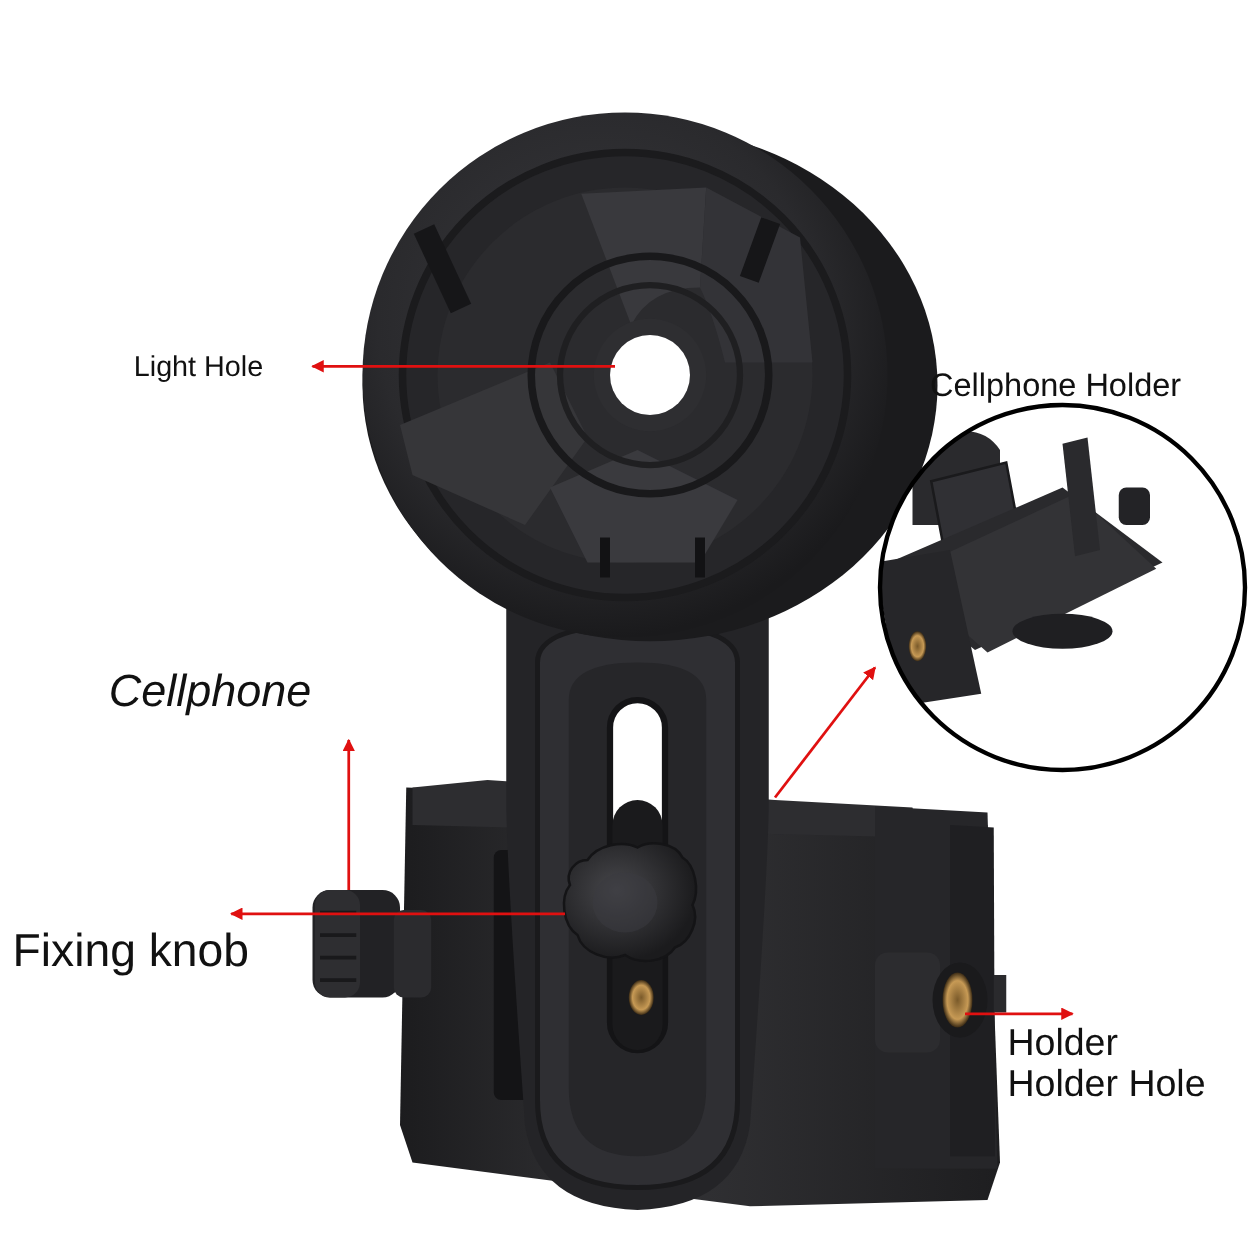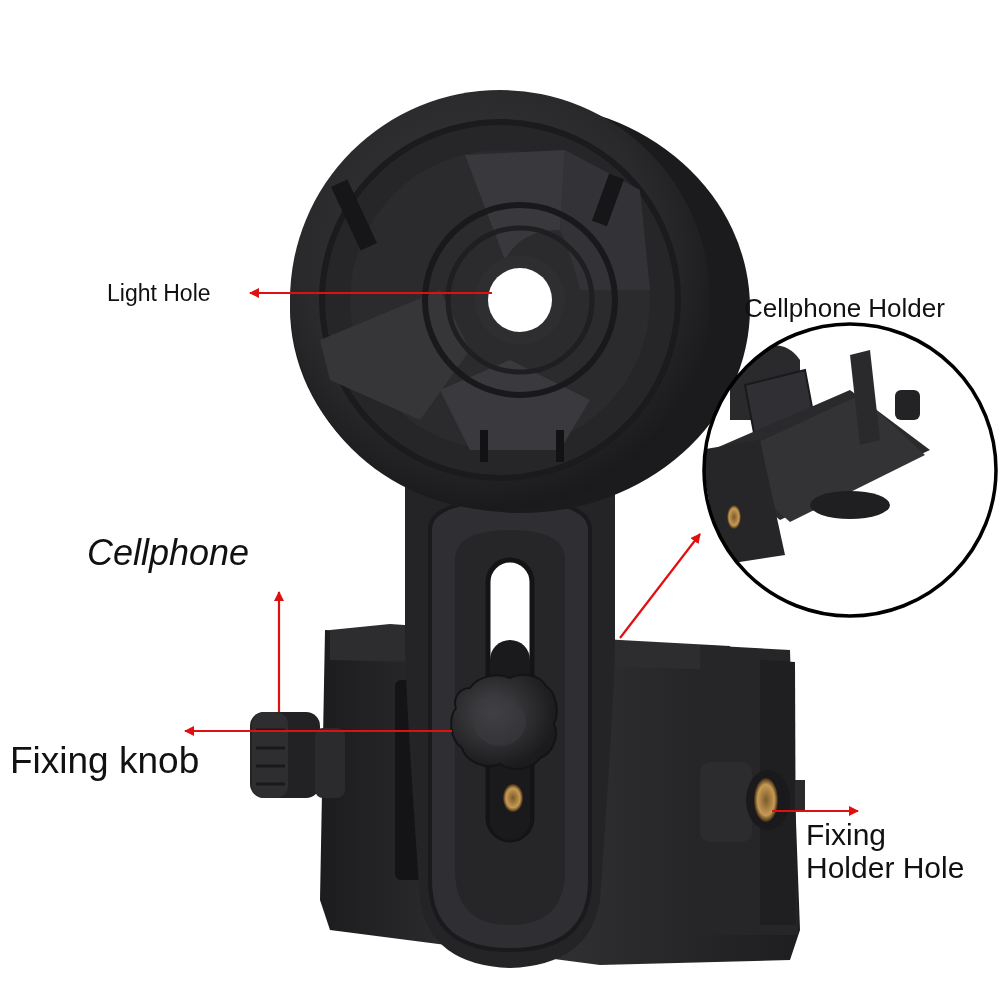--- a/index.html
+++ b/index.html
@@ -135,16 +135,16 @@
   </svg>
 
   
   <div class="label lbl-light">Light Hole</div>
   <div class="label lbl-holder">Cellphone Holder</div>
   <div class="label lbl-adjust">
     <div>Cellphone</div>
   </div>
   <div class="label lbl-fixing">Fixing knob</div>
   <div class="label lbl-tripod">
-    <div>Fixing</div>
+    <div>Holder</div>
     <div>Holder Hole</div>
   </div>
 </div>
 
 </body></html>

